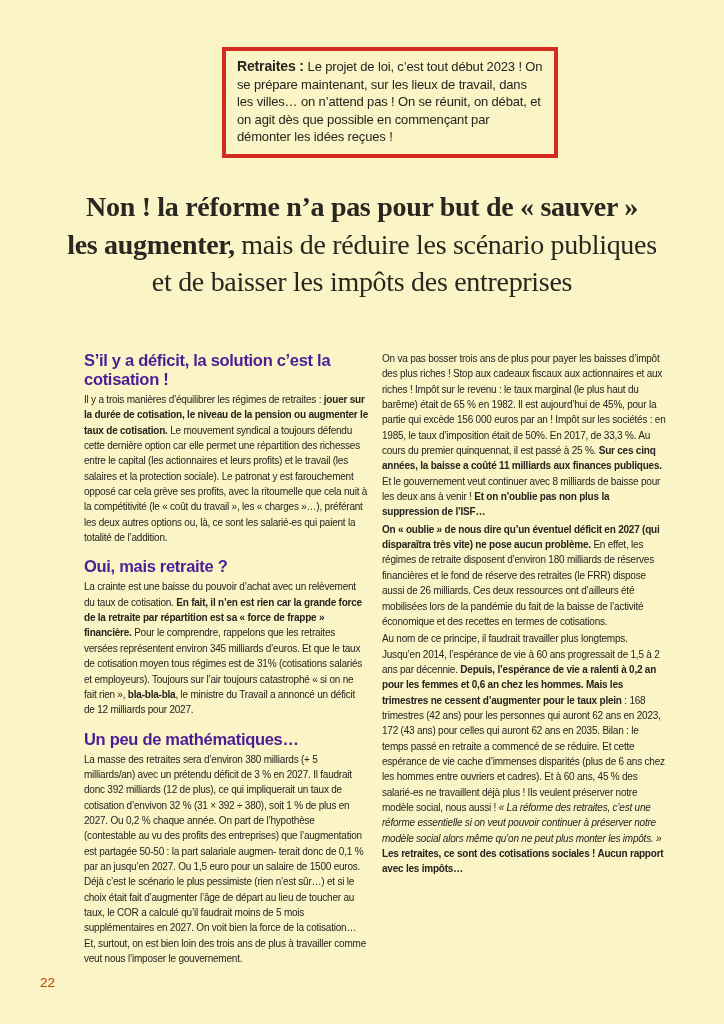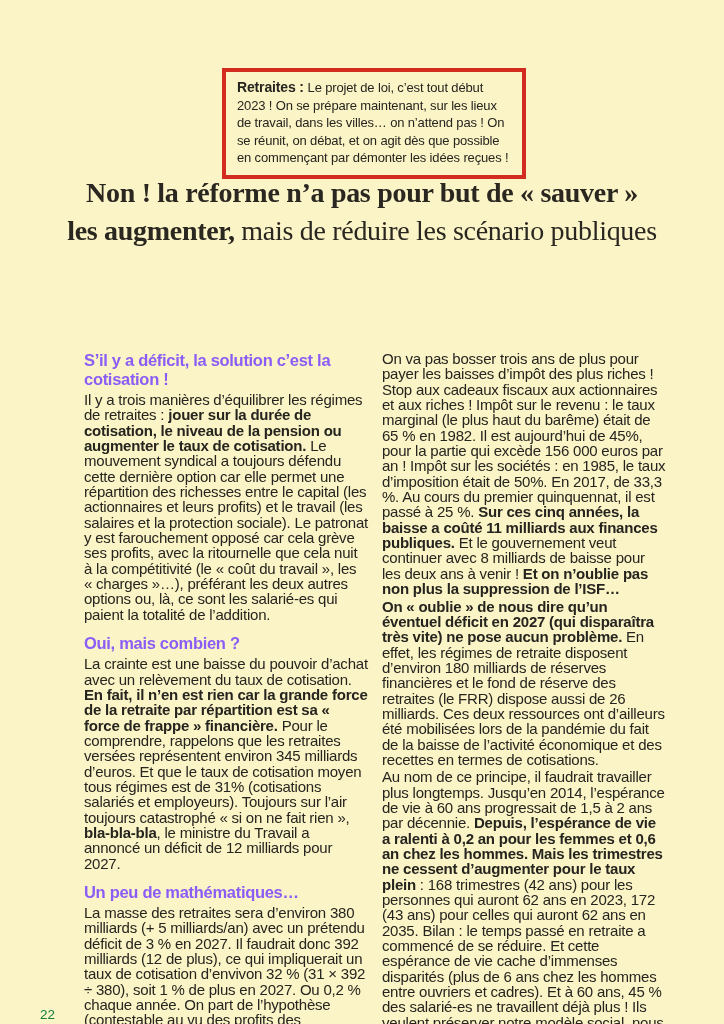--- a/index.html
+++ b/index.html
@@ -8,83 +8,84 @@
     position:relative;
     width:724px;height:1024px;
     margin:0 auto;
     background:#faf4c6;
     overflow:hidden;
     font-family:"Liberation Sans",sans-serif;
     color:#26241f;
   }
   
   .callout{
-    position:absolute;left:222px;top:68px;width:304px;
+    position:absolute;left:222px;top:47px;width:336px;
     box-sizing:border-box;
     border:4px solid #d42b20;
     background:#faf4c6;
     padding:7px 10px 8px 11px;
     font-size:13px;line-height:17.6px;letter-spacing:-0.15px;
   }
   .callout .s-b{font-weight:700;font-size:14px;}
   
   .headline{
-    position:absolute;left:0;top:174px;width:724px;
+    position:absolute;left:0;top:188px;width:724px;
     text-align:center;
     font-family:"Liberation Serif","DejaVu Serif",serif;
     font-size:28px;line-height:37.5px;
     color:#2a2620;
     letter-spacing:-0.3px;
   }
   .headline .s-b{font-weight:700;}
   
   .cols{
     position:absolute;left:84px;top:351px;width:586px;
     display:grid;grid-template-columns:1fr 1fr;column-gap:10px;
   }
   .col{min-width:0;}
   .col h2{
     font-size:16.5px;line-height:19px;
     margin:12px 0 3px 0;
     letter-spacing:-0.3px;
-    color:#8b5cf6;
+    color:#4c1d95;
     font-weight:700;
   }
   .col > :first-child{margin-top:0;}
   .col p{
-    font-size:15px;line-height:15.35px;
+    font-size:10px;line-height:15.35px;
     margin:0 4px 2px 0;
     letter-spacing:-0.22px;
   }
   .s-b{font-weight:700;}
   .s-i{font-style:italic;}
   .pagenum{
-    position:absolute;left:40px;top:1007px;
-    font-size:13.5px;color:#15803d;
+    position:absolute;left:40px;top:975px;
+    font-size:13.5px;color:#c2410c;
   }
 </style>
 </head>
 <body>
 
 <div class="page">
 
   <div class="callout">
     <span><span class="s-b">Retraites : </span><span>Le projet de loi, c’est tout début 2023 ! On se prépare maintenant, sur les lieux de travail, dans les villes… on n’attend pas ! On se réunit, on débat, et on agit dès que possible en commençant par démonter les idées reçues !</span></span>
   </div>
 
   <div class="headline">
       <div><span class="s-b">Non ! la réforme n’a pas pour but de « sauver »</span></div>
       <div><span class="s-b">les augmenter,</span><span> mais de réduire les scénario publiques</span></div>
+      <div><span>et de baisser les impôts des entreprises</span></div>
     </div>
 
   <div class="cols">
     <div class="col">
         <h2>S’il y a déficit, la solution c’est la cotisation !</h2>
         <p><span>Il y a trois manières d’équilibrer les régimes de retraites : </span><span class="s-b">jouer sur la durée de cotisation, le niveau de la pension ou augmenter le taux de cotisation.</span><span> Le mouvement syndical a toujours défendu cette dernière option car elle permet une répartition des richesses entre le capital (les actionnaires et leurs profits) et le travail (les salaires et la protection sociale). Le patronat y est farouchement opposé car cela grève ses profits, avec la ritournelle que cela nuit à la compétitivité (le « coût du travail », les « charges »…), préférant les deux autres options ou, là, ce sont les salarié-es qui paient la totalité de l’addition.</span></p>
-        <h2>Oui, mais combien ?</h2>
+        <h2>Oui, mais retraite ?</h2>
         <p><span>La crainte est une baisse du pouvoir d’achat avec un relèvement du taux de cotisation. </span><span class="s-b">En fait, il n’en est rien car la grande force de la retraite par répartition est sa « force de frappe » financière.</span><span> Pour le comprendre, rappelons que les retraites versées représentent environ 345 milliards d’euros. Et que le taux de cotisation moyen tous régimes est de 31% (cotisations salariés et employeurs). Toujours sur l’air toujours catastrophé « si on ne fait rien », </span><span class="s-b">bla-bla-bla</span><span>, le ministre du Travail a annoncé un déficit de 12 milliards pour 2027.</span></p>
         <h2>Un peu de mathématiques…</h2>
         <p><span>La masse des retraites sera d’environ 380 milliards (+ 5 milliards/an) avec un prétendu déficit de 3 % en 2027. Il faudrait donc 392 milliards (12 de plus), ce qui impliquerait un taux de cotisation d’envivon 32 % (31 × 392 ÷ 380), soit 1 % de plus en 2027. Ou 0,2 % chaque année. On part de l’hypothèse (contestable au vu des profits des entreprises) que l’augmentation est partagée 50-50 : la part salariale augmen- terait donc de 0,1 % par an jusqu’en 2027. Ou 1,5 euro pour un salaire de 1500 euros. Déjà c’est le scénario le plus pessimiste (rien n’est sûr…) et si le choix était fait d’augmenter l’âge de départ au lieu de toucher au taux, le COR a calculé qu’il faudrait moins de 5 mois supplémentaires en 2027. On voit bien la force de la cotisation… Et, surtout, on est bien loin des trois ans de plus à travailler comme veut nous l’imposer le gouvernement. </span></p>
       </div>
     <div class="col">
         <p><span>On va pas bosser trois ans de plus pour payer les baisses d’impôt des plus riches ! Stop aux cadeaux fiscaux aux actionnaires et aux riches ! Impôt sur le revenu : le taux marginal (le plus haut du barême) était de 65 % en 1982. Il est aujourd’hui de 45%, pour la partie qui excède 156 000 euros par an ! Impôt sur les sociétés : en 1985, le taux d’imposition était de 50%. En 2017, de 33,3 %. Au cours du premier quinquennat, il est passé à 25 %. </span><span class="s-b">Sur ces cinq années, la baisse a coûté 11 milliards aux finances publiques.</span><span> Et le gouvernement veut continuer avec 8 milliards de baisse pour les deux ans à venir ! </span><span class="s-b">Et on n’oublie pas non plus la suppression de l’ISF…</span></p>
         <p><span class="s-b">On « oublie » de nous dire qu’un éventuel déficit en 2027 (qui disparaîtra très vite) ne pose aucun problème.</span><span> En effet, les régimes de retraite disposent d’environ 180 milliards de réserves financières et le fond de réserve des retraites (le FRR) dispose aussi de 26 milliards. Ces deux ressources ont d’ailleurs été mobilisées lors de la pandémie du fait de la baisse de l’activité économique et des recettes en termes de cotisations.</span></p>
         <p><span>Au nom de ce principe, il faudrait travailler plus longtemps. Jusqu’en 2014, l’espérance de vie à 60 ans progressait de 1,5 à 2 ans par décennie. </span><span class="s-b">Depuis, l’espérance de vie a ralenti à 0,2 an pour les femmes et 0,6 an chez les hommes. Mais les trimestres ne cessent d’augmenter pour le taux plein</span><span> : 168 trimestres (42 ans) pour les personnes qui auront 62 ans en 2023, 172 (43 ans) pour celles qui auront 62 ans en 2035. Bilan : le temps passé en retraite a commencé de se réduire. Et cette espérance de vie cache d’immenses disparités (plus de 6 ans chez les hommes entre ouvriers et cadres). Et à 60 ans, 45 % des salarié-es ne travaillent déjà plus ! Ils veulent préserver notre modèle social, nous aussi ! </span><span class="s-i">« La réforme des retraites, c’est une réforme essentielle si on veut pouvoir continuer à préserver notre modèle social alors même qu’on ne peut plus monter les impôts. »</span><span> </span><span class="s-b">Les retraites, ce sont des cotisations sociales ! Aucun rapport avec les impôts…</span></p>
       </div>
   </div>

